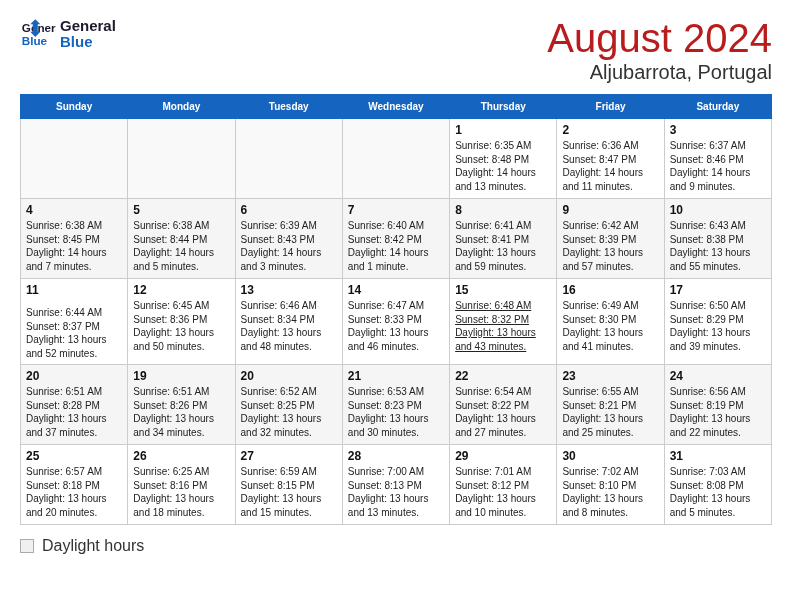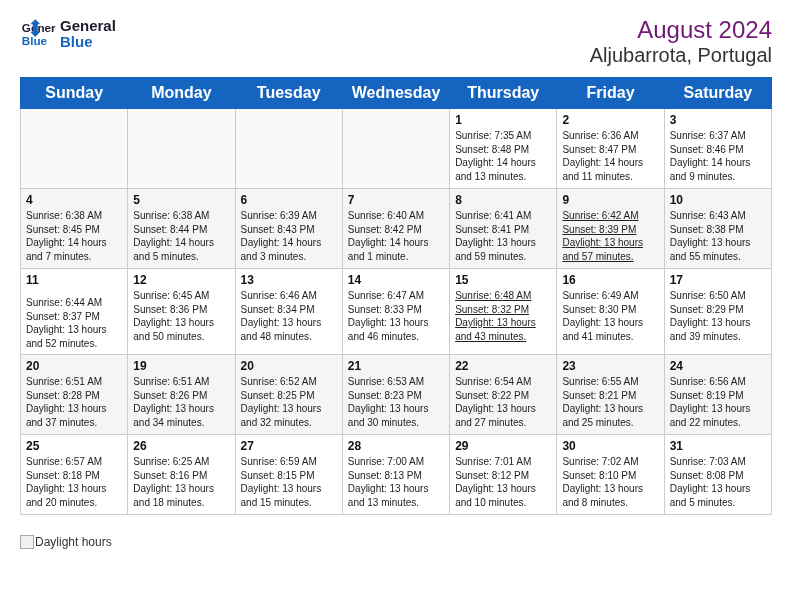--- a/index.html
+++ b/index.html
@@ -22,38 +22,38 @@
       gap: 4px;
     }
     .logo-icon {
       width: 36px;
       height: 36px;
     }
     .title-block {
       text-align: right;
     }
     .month-year {
-      font-size: 24px;
+      font-size: 40px;
       font-weight: normal;
-      color: #701a75;
+      color: #b91c1c;
     }
     .location {
       font-size: 20px;
       color: #333;
     }
     .calendar-table {
       width: 100%;
       border-collapse: collapse;
       font-size: 11px;
     }
     .calendar-table th {
       background: #1565c0;
       color: #fff;
       padding: 6px 4px;
-      font-size: 16px;
+      font-size: 10px;
       font-weight: bold;
       border: 1px solid #1565c0;
       text-align: center;
     }
     .calendar-table td {
       border: 1px solid #ccc;
       vertical-align: top;
       padding: 4px 5px;
       width: calc(100% / 7);
       min-height: 80px;
@@ -75,23 +75,23 @@
       font-size: 10px;
       color: #222;
       line-height: 1.35;
     }
     .empty-cell {
       background: #f9f9f9 !important;
     }
     .legend {
       display: flex;
       align-items: center;
-      gap: 1px;
-      margin-top: 20px;
-      font-size: 12px;
+      gap: 8px;
+      margin-top: 12px;
+      font-size: 16px;
       color: #333;
     }
     .legend-box {
       width: 14px;
       height: 14px;
       background: #f0f0f0;
       border: 1px solid #aaa;
     }
   </style>
 </head>
@@ -128,21 +128,21 @@
       </tr>
   </thead>
   <tbody id="calendar-body">
   <tr>
         <td class="empty-cell"></td>
         <td class="empty-cell"></td>
         <td class="empty-cell"></td>
         <td class="empty-cell"></td>
         <td>
           <div class="day-number">1</div>
-          <div class="day-info" style="white-space: pre-line;">Sunrise: 7:35 AM
+          <div class="day-info" style="white-space: pre-line;">Sunrise: 6:35 AM
 Sunset: 8:48 PM
 Daylight: 14 hours and 13 minutes.</div>
         </td>
         <td>
           <div class="day-number">2</div>
           <div class="day-info" style="white-space: pre-line;">Sunrise: 6:36 AM
 Sunset: 8:47 PM
 Daylight: 14 hours and 11 minutes.</div>
         </td>
         <td>
@@ -178,21 +178,21 @@
 Daylight: 14 hours and 1 minute.</div>
         </td>
         <td>
           <div class="day-number">8</div>
           <div class="day-info" style="white-space: pre-line;">Sunrise: 6:41 AM
 Sunset: 8:41 PM
 Daylight: 13 hours and 59 minutes.</div>
         </td>
         <td>
           <div class="day-number">9</div>
-          <div class="day-info" style="white-space: pre-line; text-decoration: underline;">Sunrise: 6:42 AM
+          <div class="day-info" style="white-space: pre-line;">Sunrise: 6:42 AM
 Sunset: 8:39 PM
 Daylight: 13 hours and 57 minutes.</div>
         </td>
         <td>
           <div class="day-number">10</div>
           <div class="day-info" style="white-space: pre-line;">Sunrise: 6:43 AM
 Sunset: 8:38 PM
 Daylight: 13 hours and 55 minutes.</div>
         </td>
       </tr>

